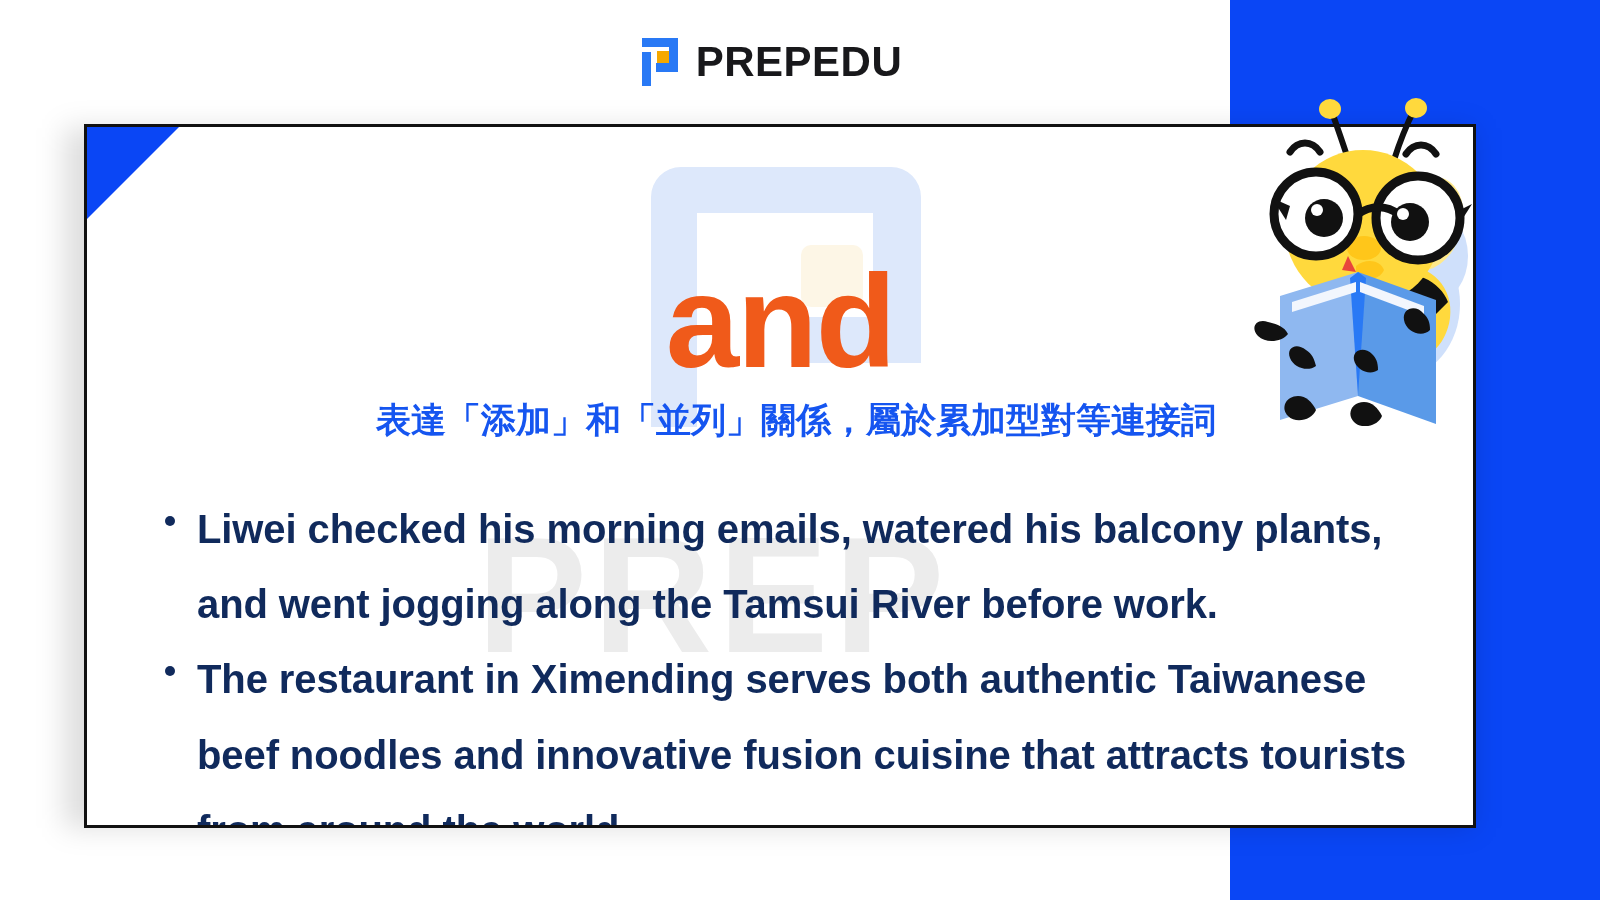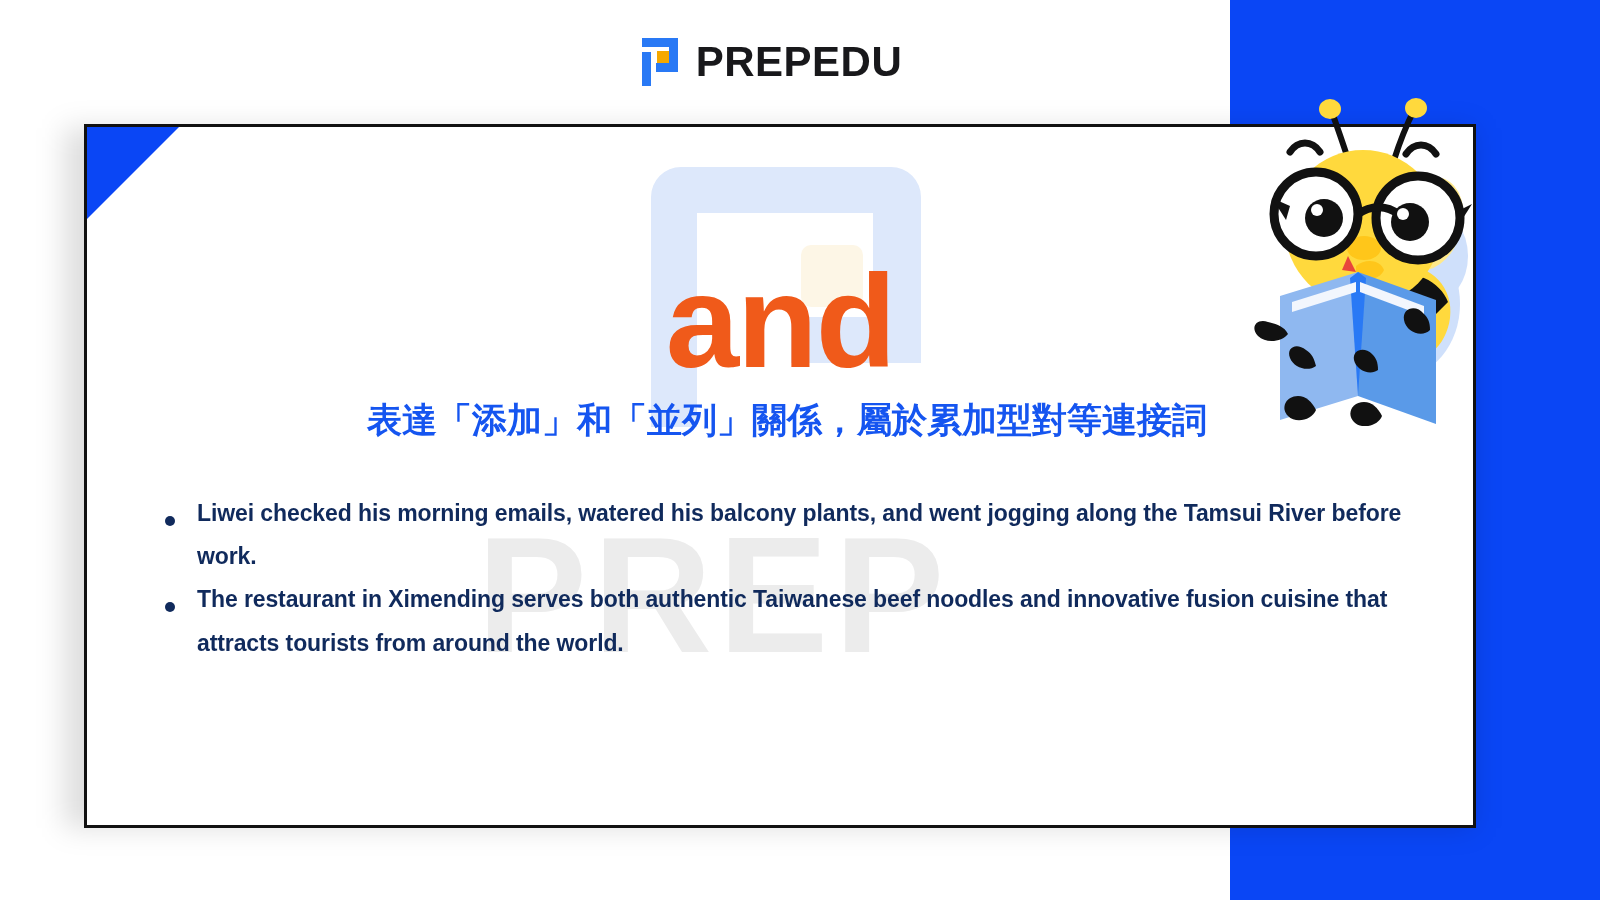--- a/index.html
+++ b/index.html
@@ -113,21 +113,21 @@
     font-size: 132px;
     font-weight: 800;
     color: #f05a1a;
     line-height: 1;
     letter-spacing: -2px;
     margin-top: 31px;
   }
 
   .subtitle {
     position: absolute;
-    left: 7px;
+    left: 16px;
     top: 270px;
     width: 1386px;
     text-align: center;
     font-size: 35px;
     font-weight: 700;
     color: #1555f0;
     letter-spacing: 0px;
     line-height: 1.3;
   }
 
@@ -137,21 +137,21 @@
     left: 66px;
     top: 365px;
     width: 1290px;
     margin: 0;
     padding: 0;
     list-style: none;
   }
   .bullets li {
     position: relative;
     padding-left: 44px;
-    font-size: 23px;
+    font-size: 40px;
     font-weight: 700;
     color: #102a5c;
     line-height: 1.88;
     margin-bottom: 0px;
     letter-spacing: -0.1px;
   }
   .bullets li::before {
     content: "";
     position: absolute;
     left: 12px;

